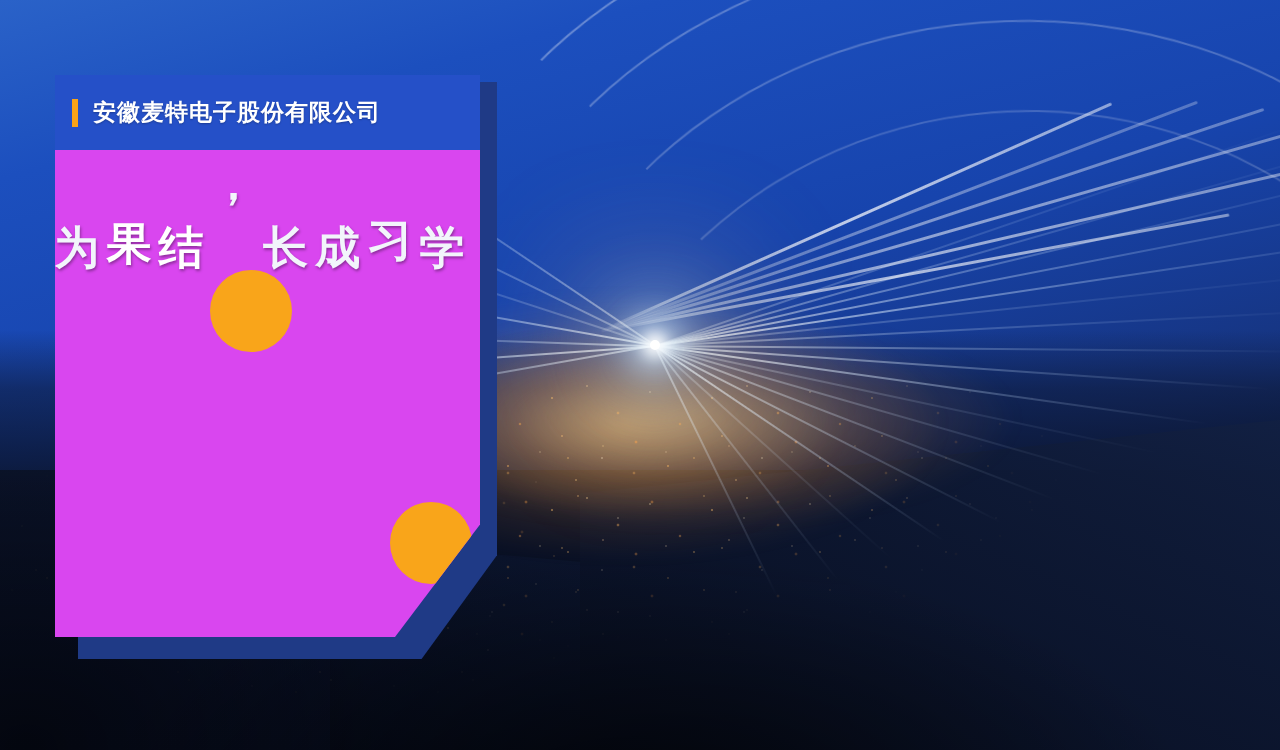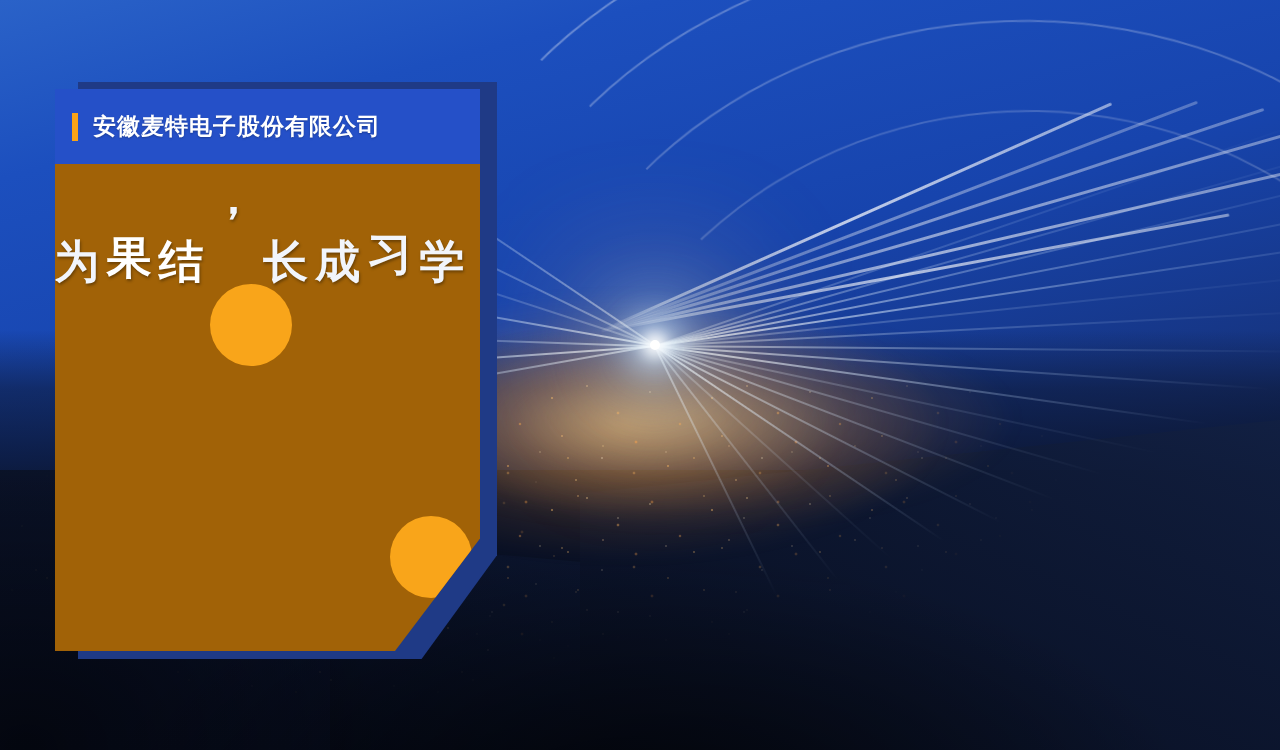--- a/index.html
+++ b/index.html
@@ -132,22 +132,22 @@
       radial-gradient(ellipse 40% 55% at 2% 100%, rgba(0,0,0,.55), rgba(0,0,0,0) 70%);
   }
 
   
   #panel-shadow {
     position:absolute; left:78px; top:82px; width:419px; height:577px;
     background:#1f3a86;
     clip-path:polygon(0 0, 100% 0, 100% 82%, 82% 100%, 0 100%);
   }
   #panel {
-    position:absolute; left:55px; top:89px; width:425px; height:562px;
-    background:#a16207;
+    position:absolute; left:55px; top:75px; width:425px; height:562px;
+    background:#d946ef;
     clip-path:polygon(0 0, 100% 0, 100% 80%, 80% 100%, 0 100%);
   }
   #panel-header {
     position:absolute; left:0; top:0; width:100%; height:75px;
     background:#2550c8;
     display:flex; align-items:center;
   }
   #title-accent {
     width:6px; height:28px; background:#f9a318; margin-left:17px; flex:0 0 auto;
   }

